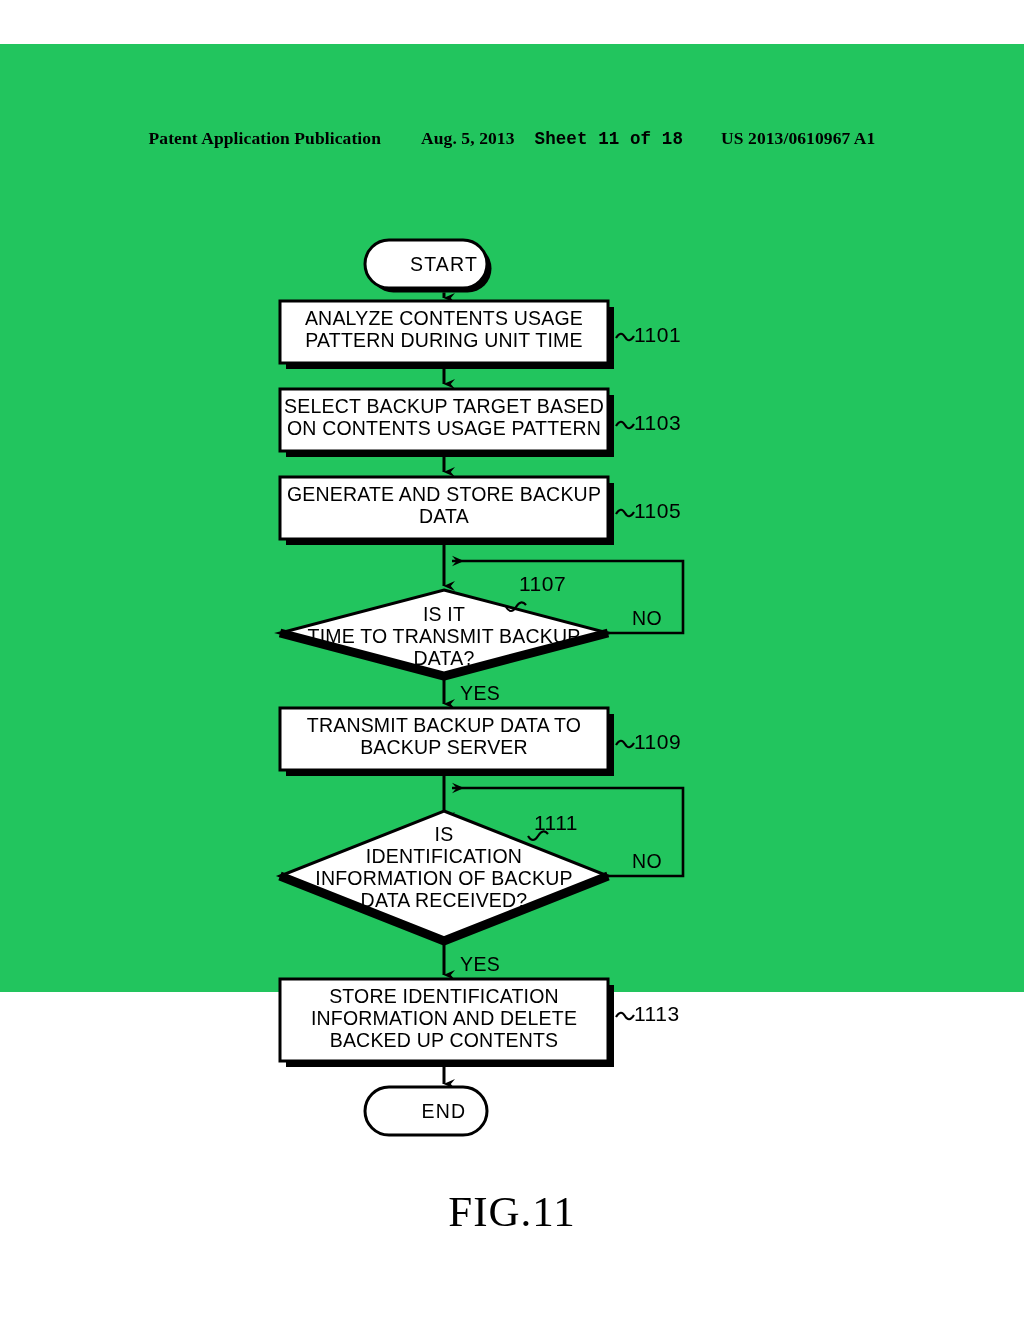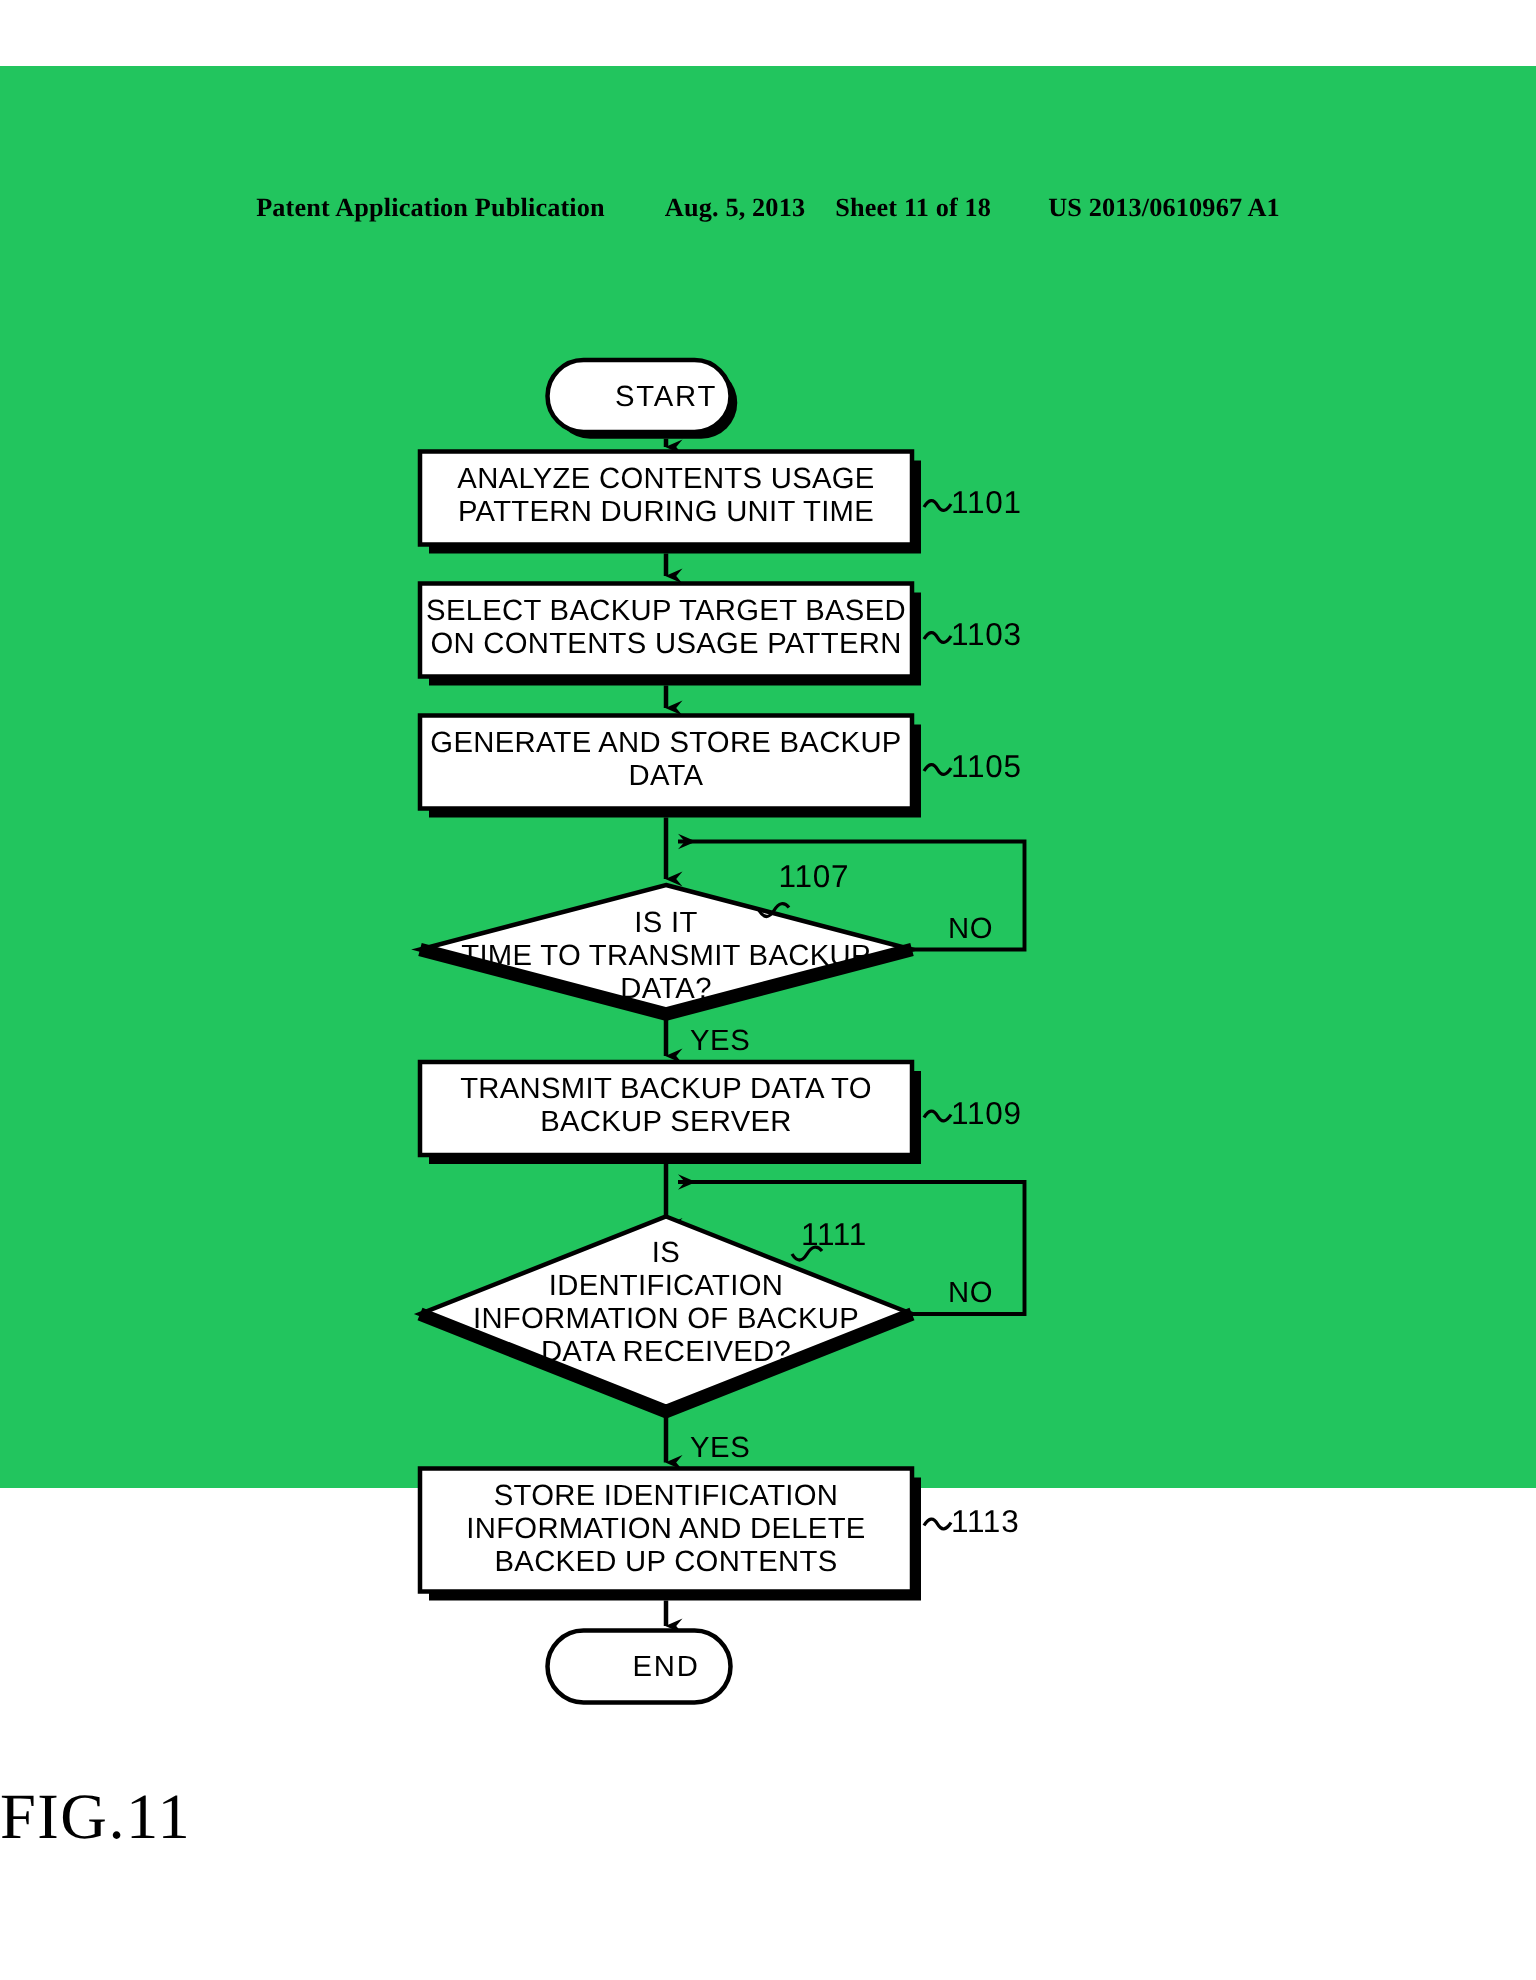--- a/index.html
+++ b/index.html
@@ -33,29 +33,29 @@
     align-items: baseline;
     justify-content: center;
     font-family: "Liberation Serif", serif;
     font-weight: bold;
     font-size: 17.5px;
     letter-spacing: 0.1px;
     white-space: nowrap;
   }
   .header .h-pub { }
   .header .h-date { margin-left: 40px; }
-  .header .h-sheet { margin-left: 20px; }
+  .header .h-sheet { margin-left: 20px; font-family: Liberation Mono, monospace; }
   .header .h-num { margin-left: 38px; }
 
   .figcaption {
     position: absolute;
     left: 0;
     top: 1143px;
     width: 1024px;
-    text-align: left;
+    text-align: center;
     font-family: "Liberation Serif", serif;
     font-size: 43px;
     letter-spacing: 1px;
   }
 
   svg#flow {
     position: absolute;
     left: 0;
     top: 0;
     width: 1024px;

